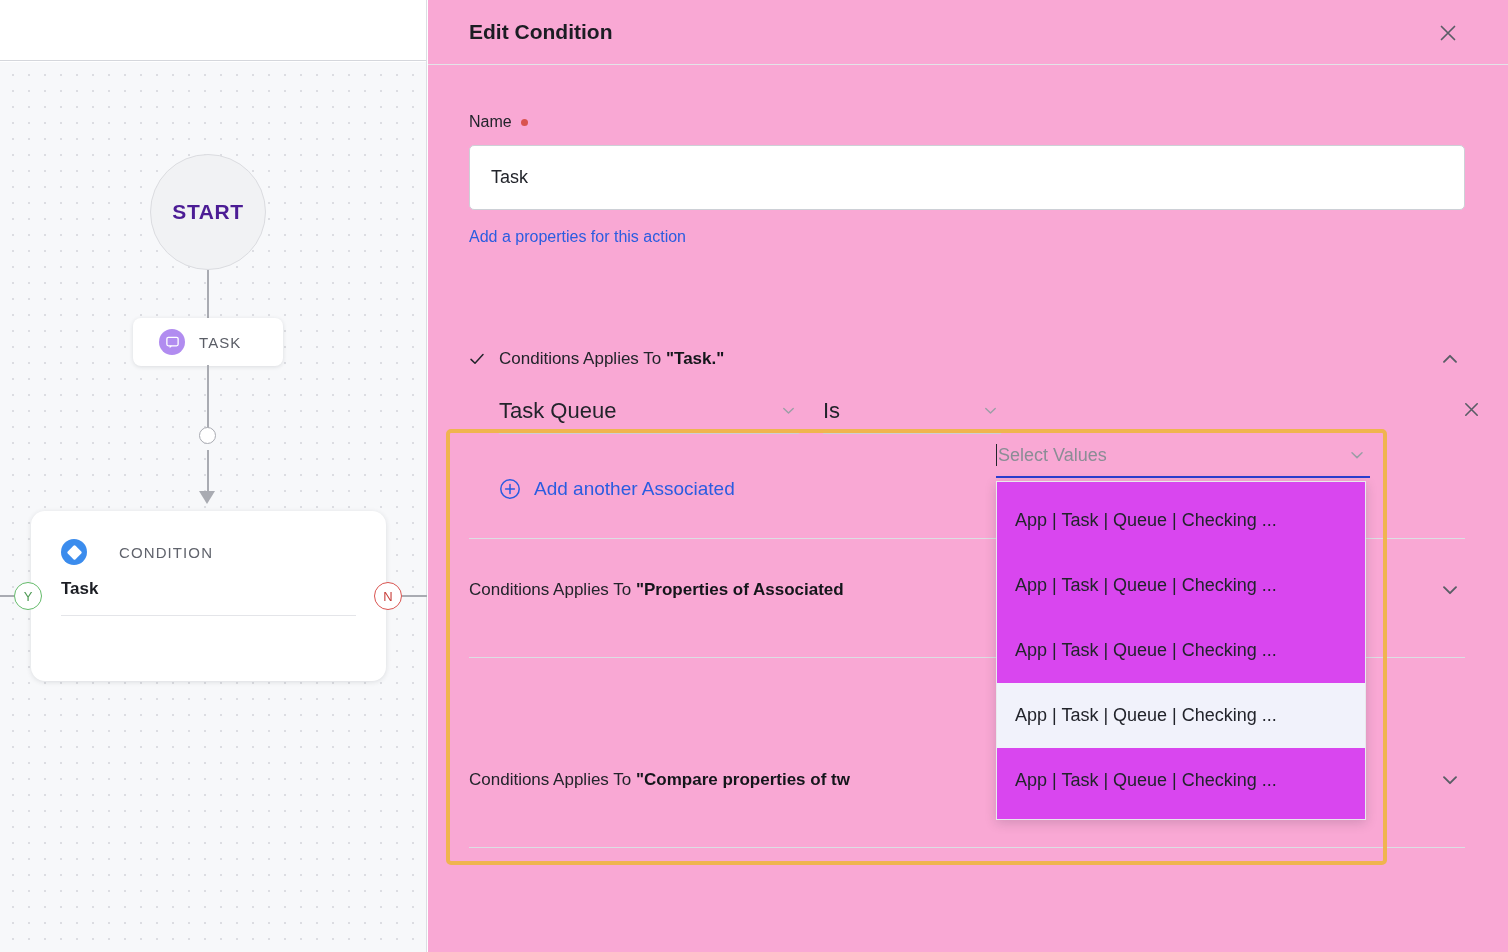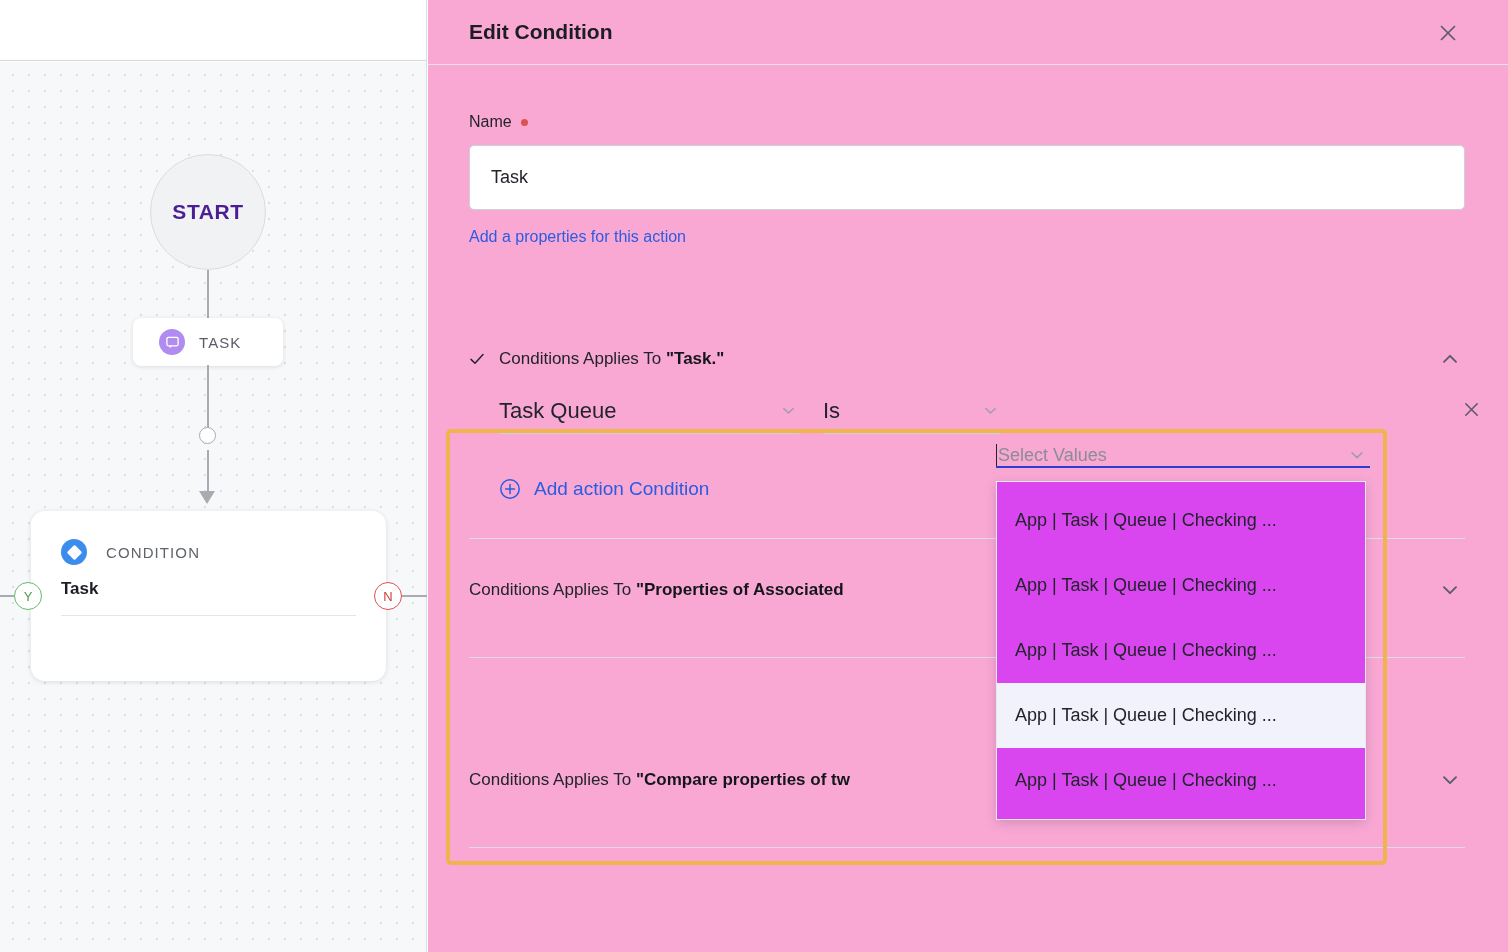--- a/index.html
+++ b/index.html
@@ -82,21 +82,21 @@
   }
 
   
   #condition-node {
     position: absolute; left: 31px; top: 449px;
     width: 355px; height: 170px; border-radius: 14px;
     background: #ffffff;
     box-shadow: 0 1px 5px rgba(30,35,50,0.13);
     padding: 28px 30px 0 30px;
   }
-  #condition-head { display: flex; align-items: center; gap: 19px; }
+  #condition-head { display: flex; align-items: center; gap: 32px; }
   .cond-icon {
     width: 26px; height: 26px; border-radius: 50%;
     background: #3b8ced;
     display: flex; align-items: center; justify-content: center; flex: none;
   }
   .cond-diamond {
     width: 11px; height: 11px; background: #ffffff; transform: rotate(45deg);
     border-radius: 1.5px;
   }
   #condition-type {
@@ -200,21 +200,21 @@
   .field .caret {
     position: absolute; right: 2px; top: 4px;
   }
   #field-property { width: 300px; }
   #field-operator { width: 178px; margin-left: 24px; }
 
   #values-combo {
     position: absolute; left: 543px; top: -8px; width: 374px;
   }
   #values-input-wrap {
-    position: relative; 
+    position: relative; padding-bottom: 10px;
     border-bottom: 2px solid #2a3fd0;
     display: flex; align-items: center;
   }
   #values-caret-cursor {
     width: 1px; height: 22px; background: #22242b; margin-right: 1px;
   }
   #values-placeholder { font-size: 18px; color: #8a8d95; }
   #values-chevron { position: absolute; right: 4px; top: 2px; }
 
   #values-dropdown {
@@ -385,21 +385,21 @@
           </div>
         </div>
 
         <div id="add-condition">
           <span class="plus-circle">
             <svg width="22" height="22" viewBox="0 0 22 22" fill="none">
               <circle cx="11" cy="11" r="9.2" stroke="#2a5ce0" stroke-width="1.5"></circle>
               <path d="M11 6.6 L11 15.4 M6.6 11 L15.4 11" stroke="#2a5ce0" stroke-width="1.5" stroke-linecap="round"></path>
             </svg>
           </span>
-          <span class="txt">Add action Condition</span>
+          <span class="txt">Add another Associated</span>
         </div>
       </div>
     </div>
 
     <div class="divider" style="margin-top:34px"></div>
 
     <div style="padding:0 41px">
 
       <div class="section-header" id="section2-header">
         <span class="section-title">

